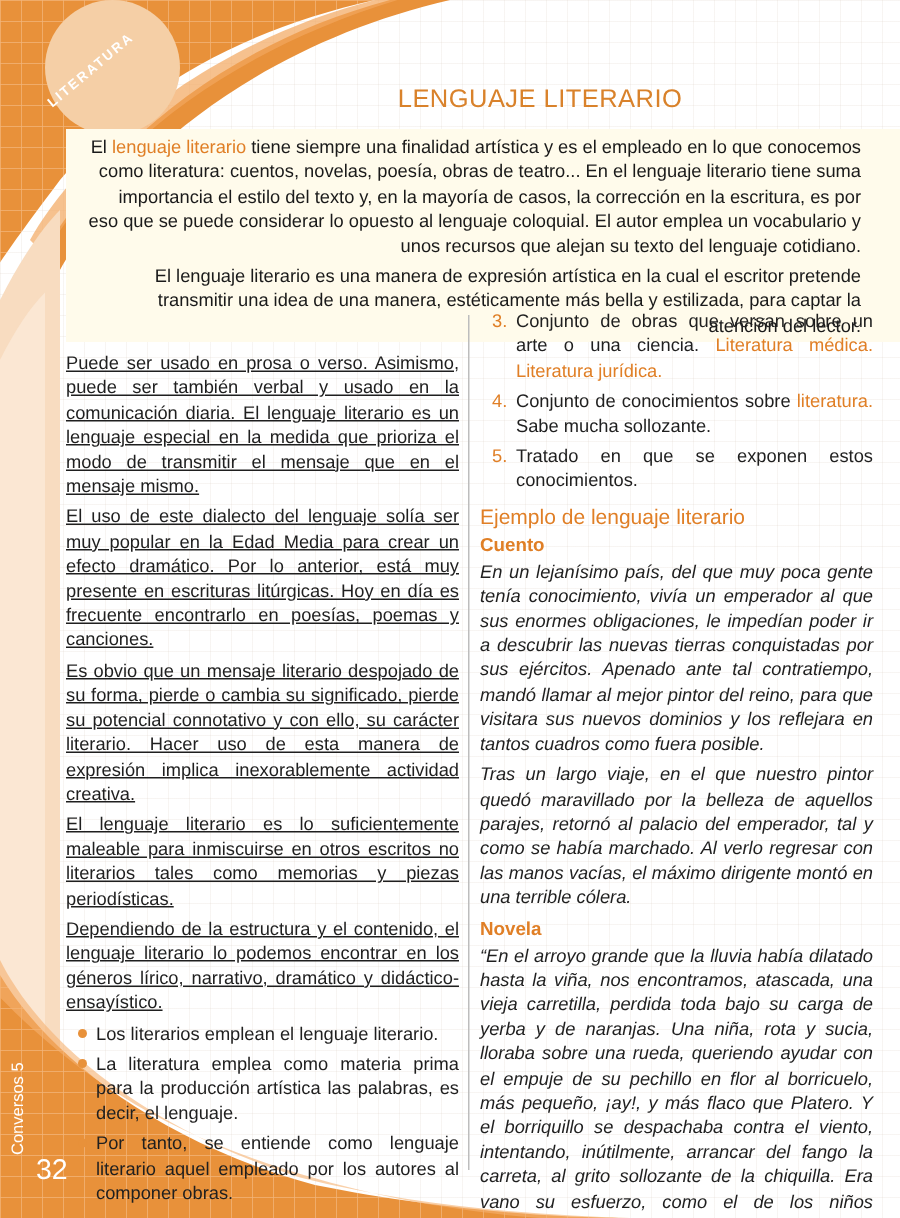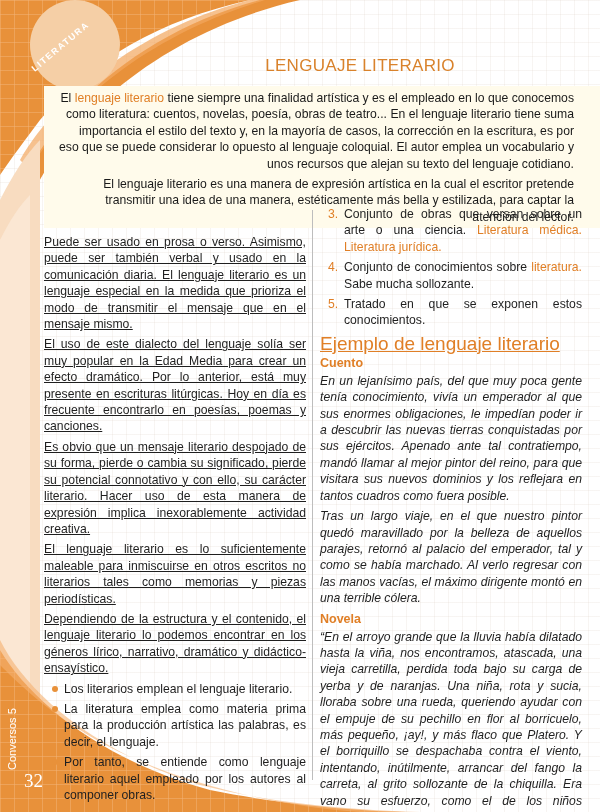--- a/index.html
+++ b/index.html
@@ -49,36 +49,36 @@
   ul.bullets { list-style: none; margin: 0; padding: 0; }
   ul.bullets li { position: relative; padding-left: 20px; margin-bottom: 4px; }
   ul.bullets li .dot {
     position: absolute; left: 8px; top: 5px; width: 6px; height: 6px; border-radius: 50%;
     background: #e8913a;
   }
   ol.nums { list-style: none; margin: 0; padding: 0; }
   ol.nums li { position: relative; padding-left: 24px; margin-bottom: 4px; }
   ol.nums li .num { position: absolute; left: 8px; top: 0; color: #e07f26; }
   h2.sect {
-    font-weight: normal; font-size: 19px; color: #e07f26;
-    margin: 6px 0 2px 0; line-height: 18px; text-decoration: underline;
+    font-weight: normal; font-size: 14px; color: #e07f26;
+    margin: 6px 0 2px 0; line-height: 18px;
   }
   h3.sub {
     font-weight: bold; font-size: 12.5px; color: #e07f26;
     margin: 0 0 2px 0; line-height: 16px;
   }
   .ital { font-style: italic; }
   .side-label {
     position: absolute; left: 6px; top: 690px; width: 20px; height: 80px;
     color: #ffffff; font-family: "Liberation Sans", sans-serif; font-size: 11px;
     writing-mode: vertical-rl; transform: rotate(180deg); text-align: left;
   }
   .page-num {
     position: absolute; left: 24px; top: 770px;
-    font-family: Liberation Serif, serif; font-size: 19px; color: #ffffff;
+    font-family: Liberation Sans, sans-serif; font-size: 19px; color: #ffffff;
   }
   .badge-text {
     position: absolute; left: 30px; top: 38px; width: 80px; height: 40px;
     font-family: "Liberation Sans", sans-serif; font-weight: bold; font-size: 9px;
     letter-spacing: 1.5px; color: #ffffff; transform: rotate(-40deg);
     transform-origin: center; text-align: center;
   }
 </style>
 </head>
 <body>

